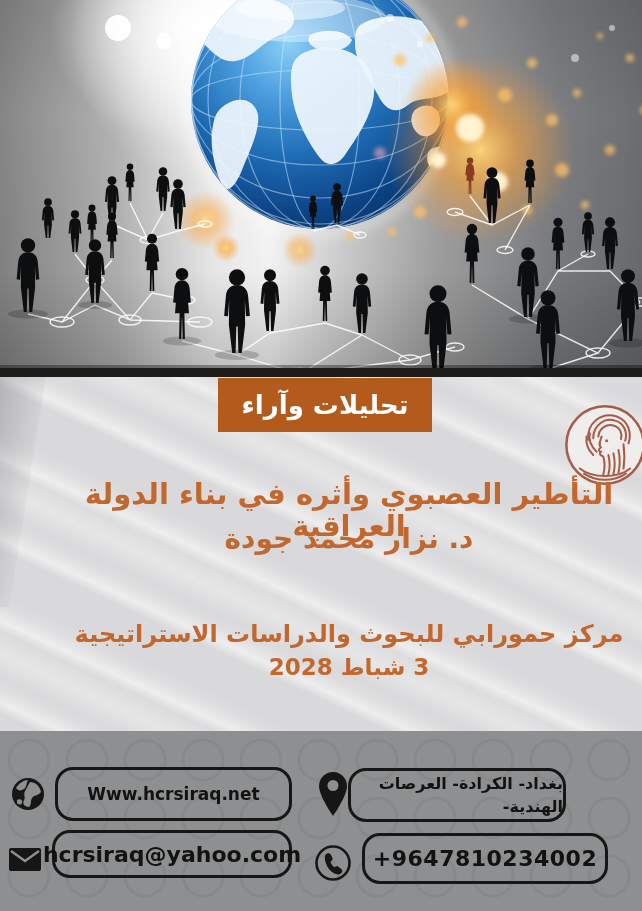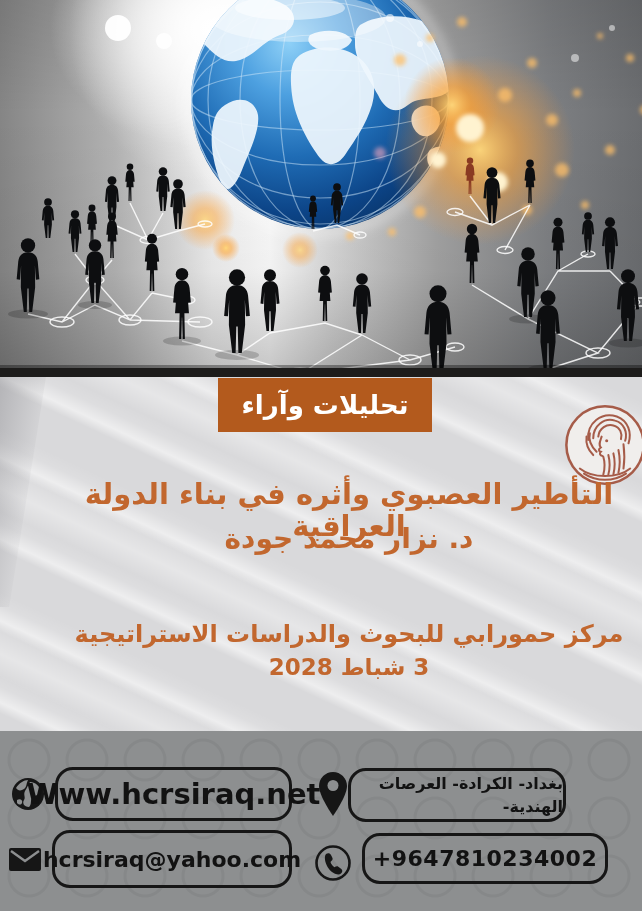--- a/index.html
+++ b/index.html
@@ -33,22 +33,22 @@
   .m-org{top:244px;font-size:24px;}
   .m-date{top:278px;font-size:23px;}
 
   
   .footer{position:absolute;top:731px;left:0;width:642px;height:180px;background:#8d8f90;}
   .footer::before{content:"";position:absolute;inset:0;
     background-image:radial-gradient(circle, rgba(0,0,0,0) 18px, rgba(0,0,0,.05) 19px, rgba(0,0,0,.05) 21px, rgba(0,0,0,0) 22px);
     background-size:58px 58px;}
   .capsule{position:absolute;border:3px solid #161616;border-radius:18px;box-sizing:border-box;
     display:flex;align-items:center;justify-content:center;color:#121212;font-weight:bold;background:transparent;}
-  .cap-web{left:55px;top:36px;width:237px;height:54px;font-size:29px;}
-  .cap-mail{left:52px;top:99px;width:240px;height:58px;font-size:22px;}
+  .cap-web{left:55px;top:36px;width:237px;height:54px;font-size:17px;}
+  .cap-mail{left:52px;top:99px;width:240px;height:48px;font-size:22px;}
   .cap-addr{left:348px;top:37px;width:218px;height:54px;font-size:16px;flex-direction:row;line-height:1.45;}
   .cap-phone{left:362px;top:102px;width:246px;height:51px;font-size:22px;letter-spacing:.5px;}
   .f-icon{position:absolute;}
   .i-globe{left:10px;top:45px;}
   .i-mail{left:9px;top:117px;}
   .i-pin{left:319px;top:41px;}
   .i-phone{left:314px;top:113px;}
 </style>
 </head>
 <body>

